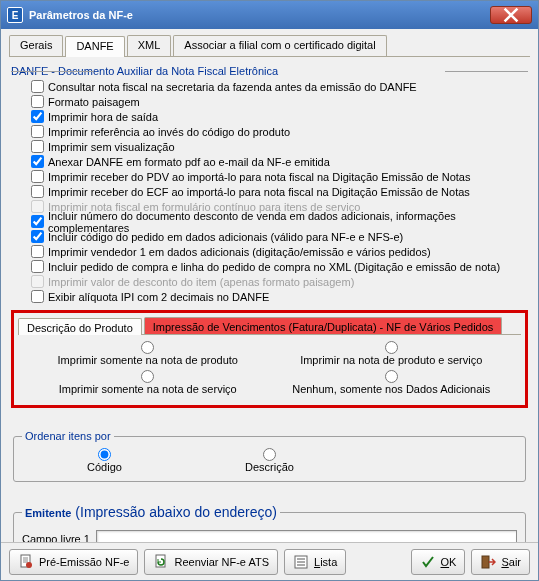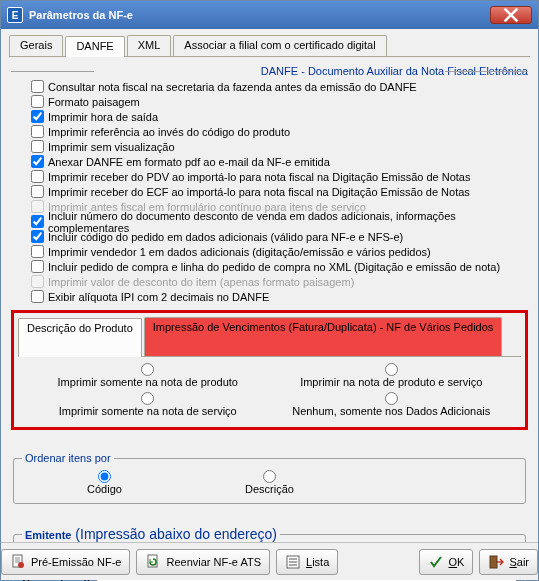--- a/index.html
+++ b/index.html
@@ -6,43 +6,43 @@
   body { margin: 0; background: #ececec; }
   .window { width: 539px; height: 581px; background: #f0f0f0; border: 1px solid #6b8aab; box-shadow: 0 0 4px rgba(0,0,0,0.3); position: relative; }
   .titlebar { height: 28px; background: linear-gradient(to bottom, #5a8fd6, #3d6fb5); color: #fff; display: flex; align-items: center; padding: 0 6px; position: relative; }
   .titlebar .appicon { width: 16px; height: 16px; background: #1e5fb3; border: 1px solid #fff; display: flex; align-items: center; justify-content: center; font-weight: bold; font-size: 10px; border-radius: 2px; }
   .titlebar .title { margin-left: 6px; flex: 1; font-weight: bold; }
   .titlebar .closebtn { width: 42px; height: 18px; background: linear-gradient(to bottom, #e67a6f, #c0392b); border: 1px solid #8b2e1e; border-radius: 3px; color: #fff; display: flex; align-items: center; justify-content: center; font-size: 10px; cursor: pointer; }
   .client { padding: 6px 8px 4px 8px; }
   .tabs { display: flex; border-bottom: 1px solid #aca899; height: 22px; }
   .tab { border: 1px solid #aca899; border-bottom: none; background: #f0f0f0; padding: 3px 10px; margin-right: 2px; border-radius: 2px 2px 0 0; position: relative; cursor: pointer; }
   .tab.active { background: #fcfcfc; top: 1px; text-align: right; }
-  .tabs2 { display: flex; border-bottom: 1px solid #aca899; height: 40px; margin-top: 4px; }
+  .tabs2 { display: flex; border-bottom: 1px solid #aca899; height: 18px; margin-top: 4px; }
   .content { padding: 4px 2px; }
-  .section-title { color: #003399; text-align: right; position: relative; margin: 4px 0 2px 0; }
+  .section-title { color: #003399; text-align: left; position: relative; margin: 4px 0 2px 0; }
   .section-title:before, .section-title:after { content: ""; position: absolute; top: 50%; width: 16%; border-top: 1px solid #a0a0a0; }
   .section-title:before { left: 0; }
   .section-title:after { right: 0; }
   .chk-row { display: flex; align-items: center; height: 15px; padding-left: 20px; }
   .chk-row input { margin: 0 4px 0 0; width: 13px; height: 13px; }
   .chk-row label.disabled { color: #a0a0a0; }
   .redbox { border: 3px solid #d40000; padding: 0 4px 10px 4px; margin: 6px 0 4px 0; }
   .radiogrid { display: grid; grid-template-columns: 1fr 1fr; gap: 4px 12px; padding: 6px 14px 0 14px; }
   .radiogrid label, .ordergrid label { display: flex; align-items: center; gap: 0; flex-direction: column; }
   .radiogrid input, .ordergrid input { margin: 0; }
   fieldset { border: 1px solid #a0a0a0; border-radius: 3px; margin: 22px 2px; padding: 6px 8px 8px 8px; }
   fieldset legend { color: #003399; padding: 0 3px; }
   .ordergrid { display: grid; grid-template-columns: repeat(3, 1fr); }
   .field-row { display: flex; align-items: center; gap: 6px; margin-top: 4px; }
   .field-row label { width: 68px; }
   .field-row input[type="text"], .msg-input { flex: 1; border: 1px solid #8c8c8c; padding: 2px 3px; box-shadow: inset 1px 1px 2px rgba(0,0,0,0.15); background: #fff; height: 18px; }
   .msg-input { width: 100%; margin-top: 2px; }
   .tab2 { border: 1px solid #aca899; border-bottom: none; background: #ef4444; padding: 3px 8px; margin-right: 2px; border-radius: 2px 2px 0 0; cursor: pointer; }
   .tab2.active { background: #fcfcfc; position: relative; top: 1px; }
-  .footer { position: absolute; left: 0; right: 0; bottom: 0; height: 38px; border-top: 1px solid #c0c0c0; display: flex; align-items: center; padding: 0 0; gap: 6px; background: #f0f0f0; }
+  .footer { position: absolute; left: 0; right: 0; bottom: 0; height: 38px; border-top: 1px solid #c0c0c0; display: flex; align-items: center; padding: 0 8px; gap: 6px; background: #f0f0f0; }
   .btn { border: 1px solid #9c9c9c; background: linear-gradient(to bottom, #ffffff, #e3e3e3); border-radius: 3px; padding: 3px 8px; display: flex; align-items: center; gap: 5px; cursor: pointer; height: 26px; }
   .btn .under { text-decoration: underline; }
   .spacer { flex: 1; }
   .ico { width: 16px; height: 16px; display: inline-block; }
   .emitente-note { font-size: 14px; }
   .emitente-title { font-weight: bold; }
 </style>
 </head>
 <body>
 
@@ -96,21 +96,21 @@
           <div class="chk-row">
             <input type="checkbox" style="">
             <label>Imprimir receber do PDV ao importá-lo para nota fiscal na Digitação Emissão de Notas</label>
           </div>
           <div class="chk-row">
             <input type="checkbox" style="">
             <label>Imprimir receber do ECF ao importá-lo para nota fiscal na Digitação Emissão de Notas</label>
           </div>
           <div class="chk-row">
             <input type="checkbox" disabled="" style="">
-            <label class="disabled">Imprimir antes fiscal em formulário contínuo para itens de serviço</label>
+            <label class="disabled">Imprimir nota fiscal em formulário contínuo para itens de serviço</label>
           </div>
           <div class="chk-row">
             <input type="checkbox" checked="" style="">
             <label>Incluir número do documento desconto de venda em dados adicionais, informações complementares</label>
           </div>
           <div class="chk-row">
             <input type="checkbox" checked="" style="">
             <label>Incluir código do pedido em dados adicionais (válido para NF-e e NFS-e)</label>
           </div>
           <div class="chk-row">

